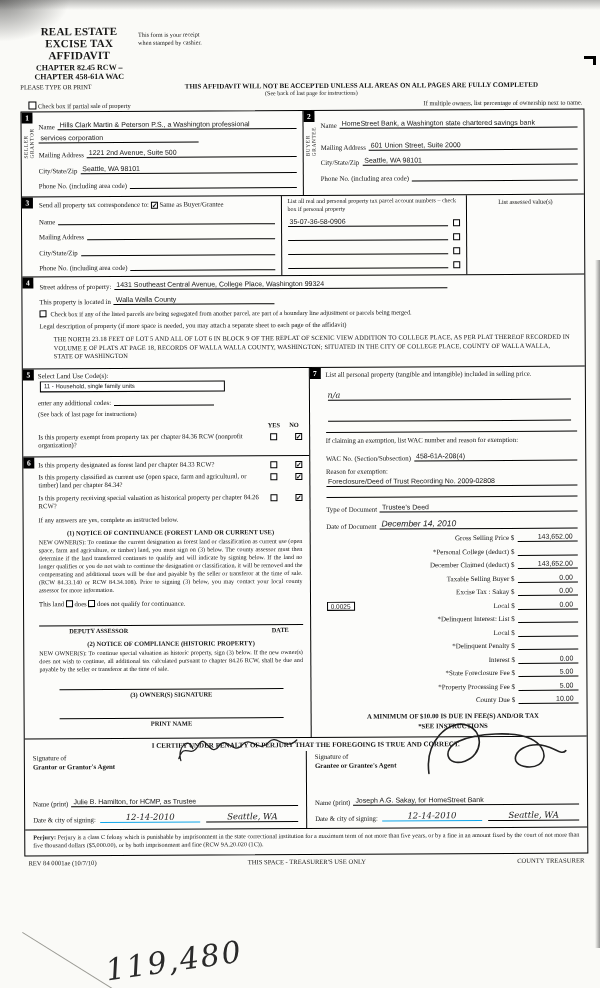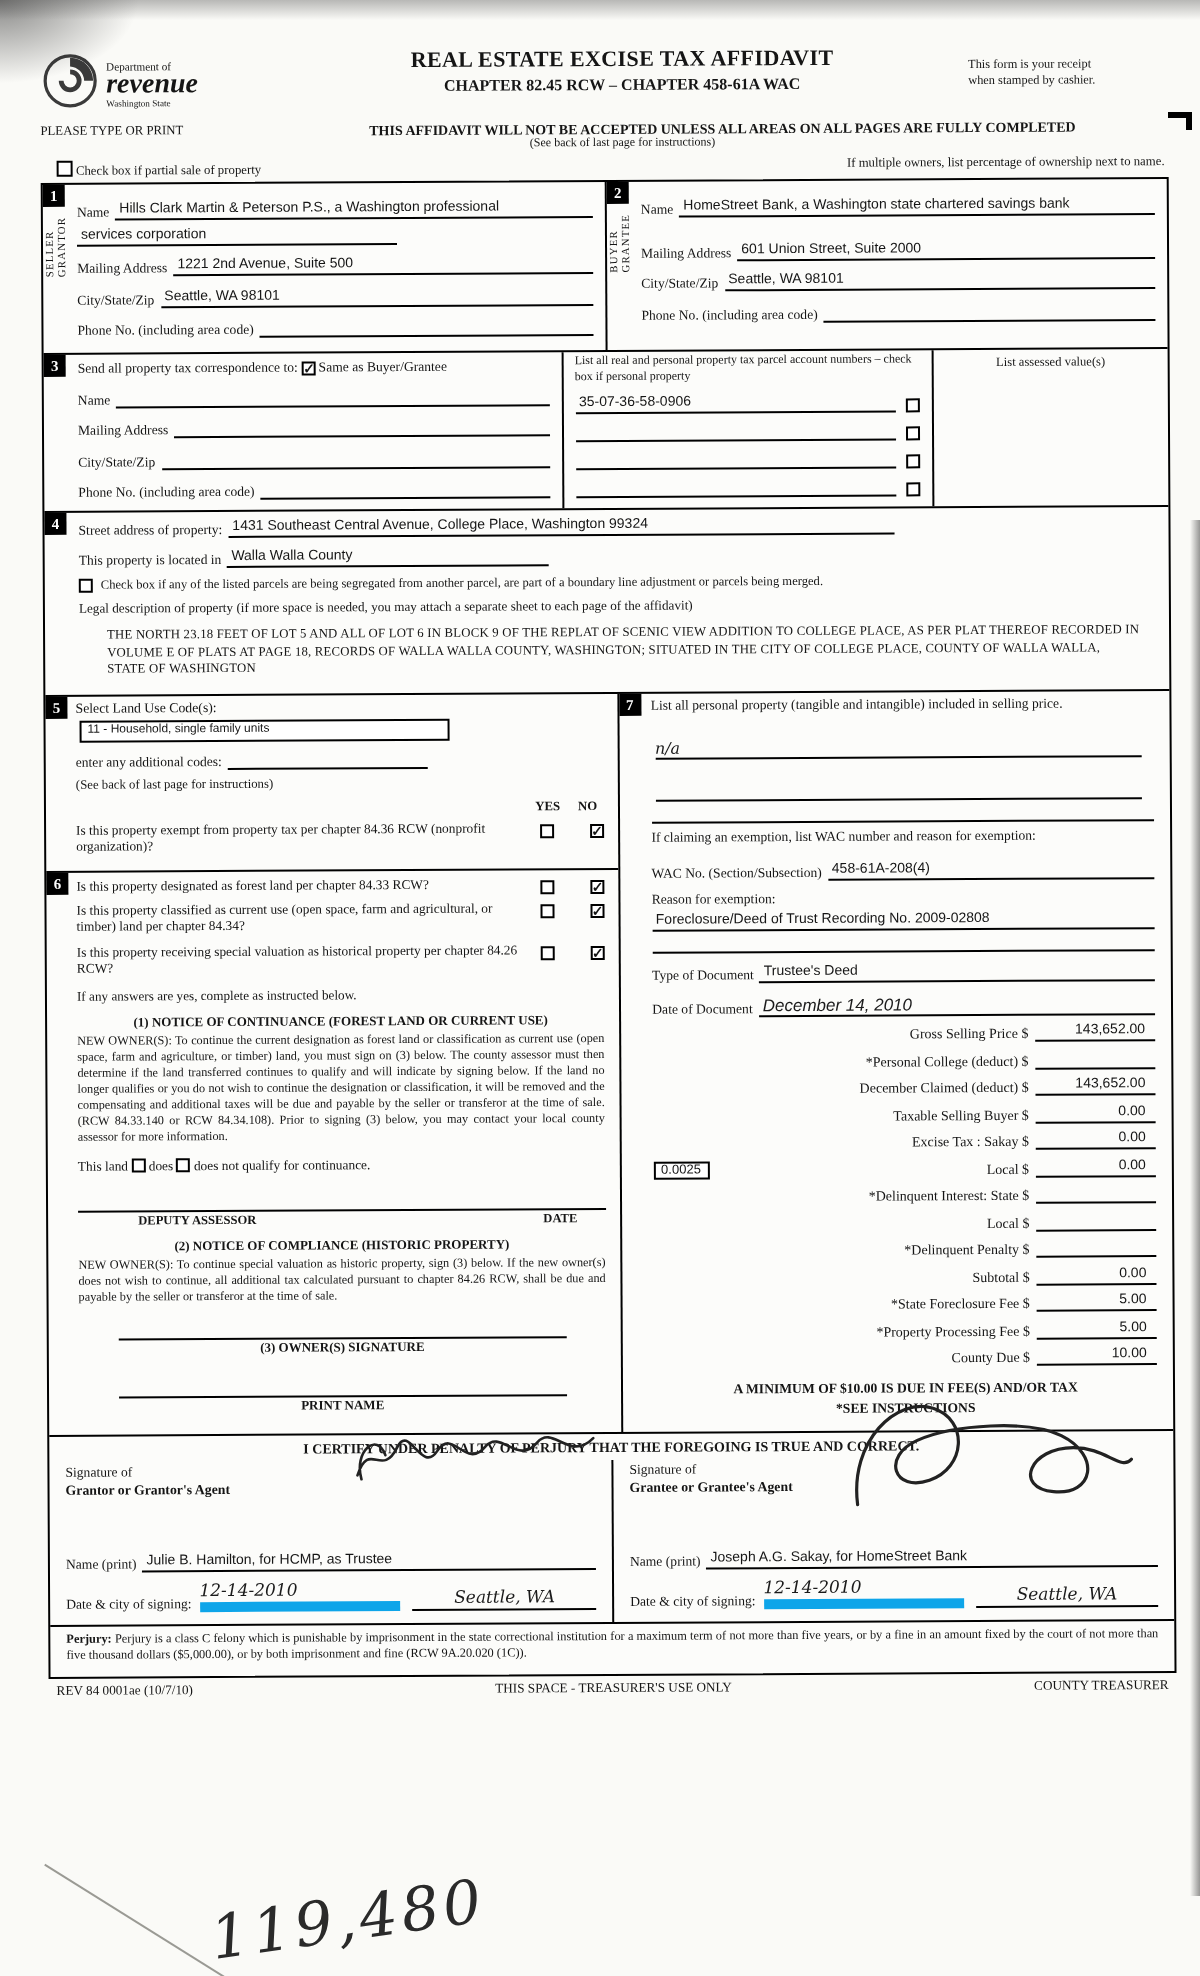--- a/index.html
+++ b/index.html
@@ -112,52 +112,38 @@
   .certcols { display:flex; }
   .certcol { flex:1 1 50%; position:relative; padding:2px 8px 6px 8px; }
   .certcol + .certcol { border-left:1px solid #000; }
   .sig-label { font-size:6.8px; line-height:1.3; }
   .sig-label b { font-size:6.9px; }
   .sig-area { position:relative; height:22px; border-bottom:0; }
   .hand { font-family:"DejaVu Serif", serif; font-style:italic; color:#1b1b1b; }
   .certcol .fl { margin-top:4px; }
   .dateline { display:flex; align-items:flex-end; font-size:6.8px; margin-top:5px; }
   .dateline .lab { white-space:nowrap; margin-right:4px; }
-  .dateline .dval { flex:1.1; border-bottom:5px solid #0ea5e9; text-align:left; font-size:8.5px; }
+  .dateline .dval { flex:1.1; border-bottom:1px solid #0ea5e9; text-align:center; font-size:8.5px; }
   .dateline .cval { flex:1; border-bottom:1px solid #000; text-align:center; font-size:8.5px; margin-left:6px; }
   .sig-svg { position:absolute; pointer-events:none; }
 
   
   .perjury { border-top:1px solid #000; font-size:6.2px; line-height:1.35; padding:3px 8px 5px 8px; text-align:justify; }
   .footer-row { display:flex; justify-content:space-between; align-items:flex-start; font-size:6.6px; margin-top:3px; padding:0 4px; }
   .footer-mid { font-weight:normal; }
   .amount { position:absolute; bottom:10px; left:105px; font-family:"DejaVu Serif", serif; font-style:italic;
             font-size:30px; color:#2a2a2a; transform:rotate(-8deg); letter-spacing:2px; }
 </style>
 </head>
 <body>
 
 <div class="page">
   <div class="tilt">
 
     <div class="hdr">
-      <div class="logo">
-        <span>
-          <svg width="30" height="30" viewBox="0 0 30 30">
-            <circle cx="15" cy="15" r="12.5" fill="none" stroke="#3a3a3a" stroke-width="1.6"></circle>
-            <path d="M15 3.5 A11.5 11.5 0 0 1 26.5 15 L22 15 A7.5 7.5 0 0 0 15 7.8 Z" fill="#3a3a3a"></path>
-            <path d="M15 10.5 A4.5 4.5 0 1 1 10.5 15" fill="none" stroke="#3a3a3a" stroke-width="2.4"></path>
-          </svg>
-        </span>
-        <span class="logo-text">
-          <span class="logo-dept" style="display:block">Department of</span>
-          <span class="logo-name" style="display:block">revenue</span>
-          <span class="logo-state" style="display:block">Washington State</span>
-        </span>
-      </div>
       <div>
         <div class="title">REAL ESTATE EXCISE TAX AFFIDAVIT</div>
         <div class="chapter">CHAPTER 82.45 RCW – CHAPTER 458-61A WAC</div>
       </div>
       <div class="hdr-r">
         <div>This form is your receipt</div>
         <div>when stamped by cashier.</div>
       </div>
     </div>
 
@@ -420,36 +406,36 @@
                 <span class="mlabel">Excise Tax : Sakay $</span>
               <span class="mline"><span>0.00</span></span>
             </div>
             <div class="mrow">
               <span class="mrate"><span class="ratebox">0.0025</span></span>
               <span class="mlabel">Local $</span>
               <span class="mline"><span>0.00</span></span>
             </div>
             <div class="mrow">
               <span class="mrate"></span>
-                <span class="mlabel">*Delinquent Interest: State $</span>
+                <span class="mlabel">*Delinquent Interest: List $</span>
               <span class="mline"><span></span></span>
             </div>
             <div class="mrow">
               <span class="mrate"></span>
                 <span class="mlabel">Local $</span>
               <span class="mline"><span></span></span>
             </div>
             <div class="mrow">
               <span class="mrate"></span>
                 <span class="mlabel">*Delinquent Penalty $</span>
               <span class="mline"><span></span></span>
             </div>
             <div class="mrow">
               <span class="mrate"></span>
-                <span class="mlabel">Subtotal $</span>
+                <span class="mlabel">Interest $</span>
               <span class="mline"><span>0.00</span></span>
             </div>
             <div class="mrow">
               <span class="mrate"></span>
                 <span class="mlabel">*State Foreclosure Fee $</span>
               <span class="mline"><span>5.00</span></span>
             </div>
             <div class="mrow">
               <span class="mrate"></span>
                 <span class="mlabel">*Property Processing Fee $</span>

